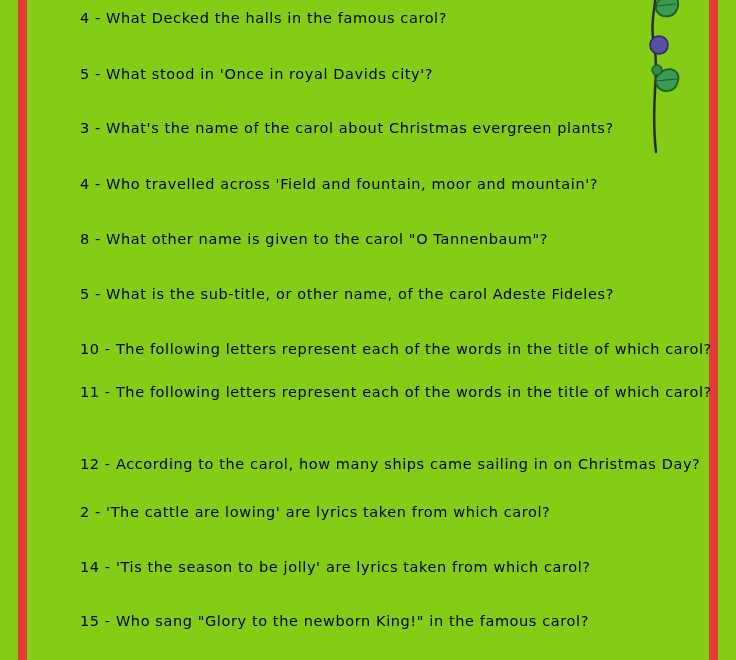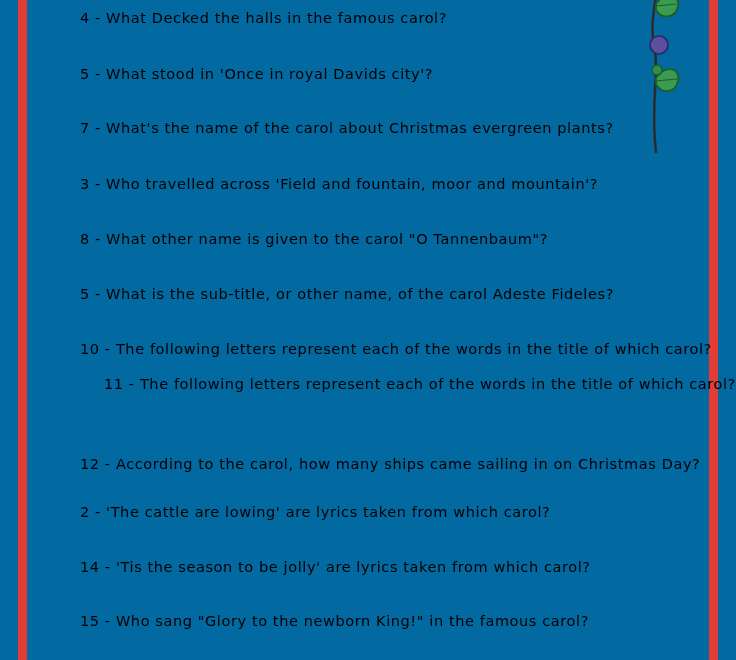--- a/index.html
+++ b/index.html
@@ -10,21 +10,21 @@
     width: 736px;
     height: 660px;
     background: #ffffff;
     font-family: "DejaVu Sans", sans-serif;
     overflow: hidden;
   }
   .page {
     position: relative;
     width: 736px;
     height: 660px;
-    background: #0369a1;
+    background: #84cc16;
     box-sizing: border-box;
   }
   
   .border-left {
     position: absolute;
     left: 18px;
     top: 0;
     width: 9px;
     height: 660px;
     background: #e33b35;
@@ -85,25 +85,25 @@
       <path d="M30 118 C 40 104, 55 108, 52 121 C 49 134, 35 134, 30 124 Z" fill="#3a9c4e" stroke="#1e5c2d" stroke-width="1.8"></path>
       <path d="M30 121 L 51 119" stroke="#1e5c2d" stroke-width="1.2" fill="none"></path>
 
       <circle cx="31" cy="110" r="5" fill="#2f8f4a" stroke="#1e5c2d" stroke-width="1.4"></circle>
     </svg>
   </div>
 
   <div class="questions">
     <div class="question" style="top:10px;">4 - What Decked the halls in the famous carol?</div>
     <div class="question" style="top:66px;">5 - What stood in 'Once in royal Davids city'?</div>
-    <div class="question" style="top:120px;">7 - What's the name of the carol about Christmas evergreen plants?</div>
-    <div class="question" style="top:176px;">3 - Who travelled across 'Field and fountain, moor and mountain'?</div>
+    <div class="question" style="top:120px;">3 - What's the name of the carol about Christmas evergreen plants?</div>
+    <div class="question" style="top:176px;">4 - Who travelled across 'Field and fountain, moor and mountain'?</div>
     <div class="question" style="top:231px;">8 - What other name is given to the carol "O Tannenbaum"?</div>
     <div class="question" style="top:286px;">5 - What is the sub-title, or other name, of the carol Adeste Fideles?</div>
     <div class="question" style="top:341px;">10 - The following letters represent each of the words in the title of which carol?</div>
-    <div class="question" style="top:376px;margin-left:24px;">11 - The following letters represent each of the words in the title of which carol?</div>
+    <div class="question" style="top:384px;">11 - The following letters represent each of the words in the title of which carol?</div>
     <div class="question" style="top:456px;text-align:right;">12 - According to the carol, how many ships came sailing in on Christmas Day?</div>
     <div class="question" style="top:504px;">2 - 'The cattle are lowing' are lyrics taken from which carol?</div>
     <div class="question" style="top:559px;">14 - 'Tis the season to be jolly' are lyrics taken from which carol?</div>
     <div class="question" style="top:613px;">15 - Who sang "Glory to the newborn King!" in the famous carol?</div>
   </div>
 
 </div>
 
 </body></html>

